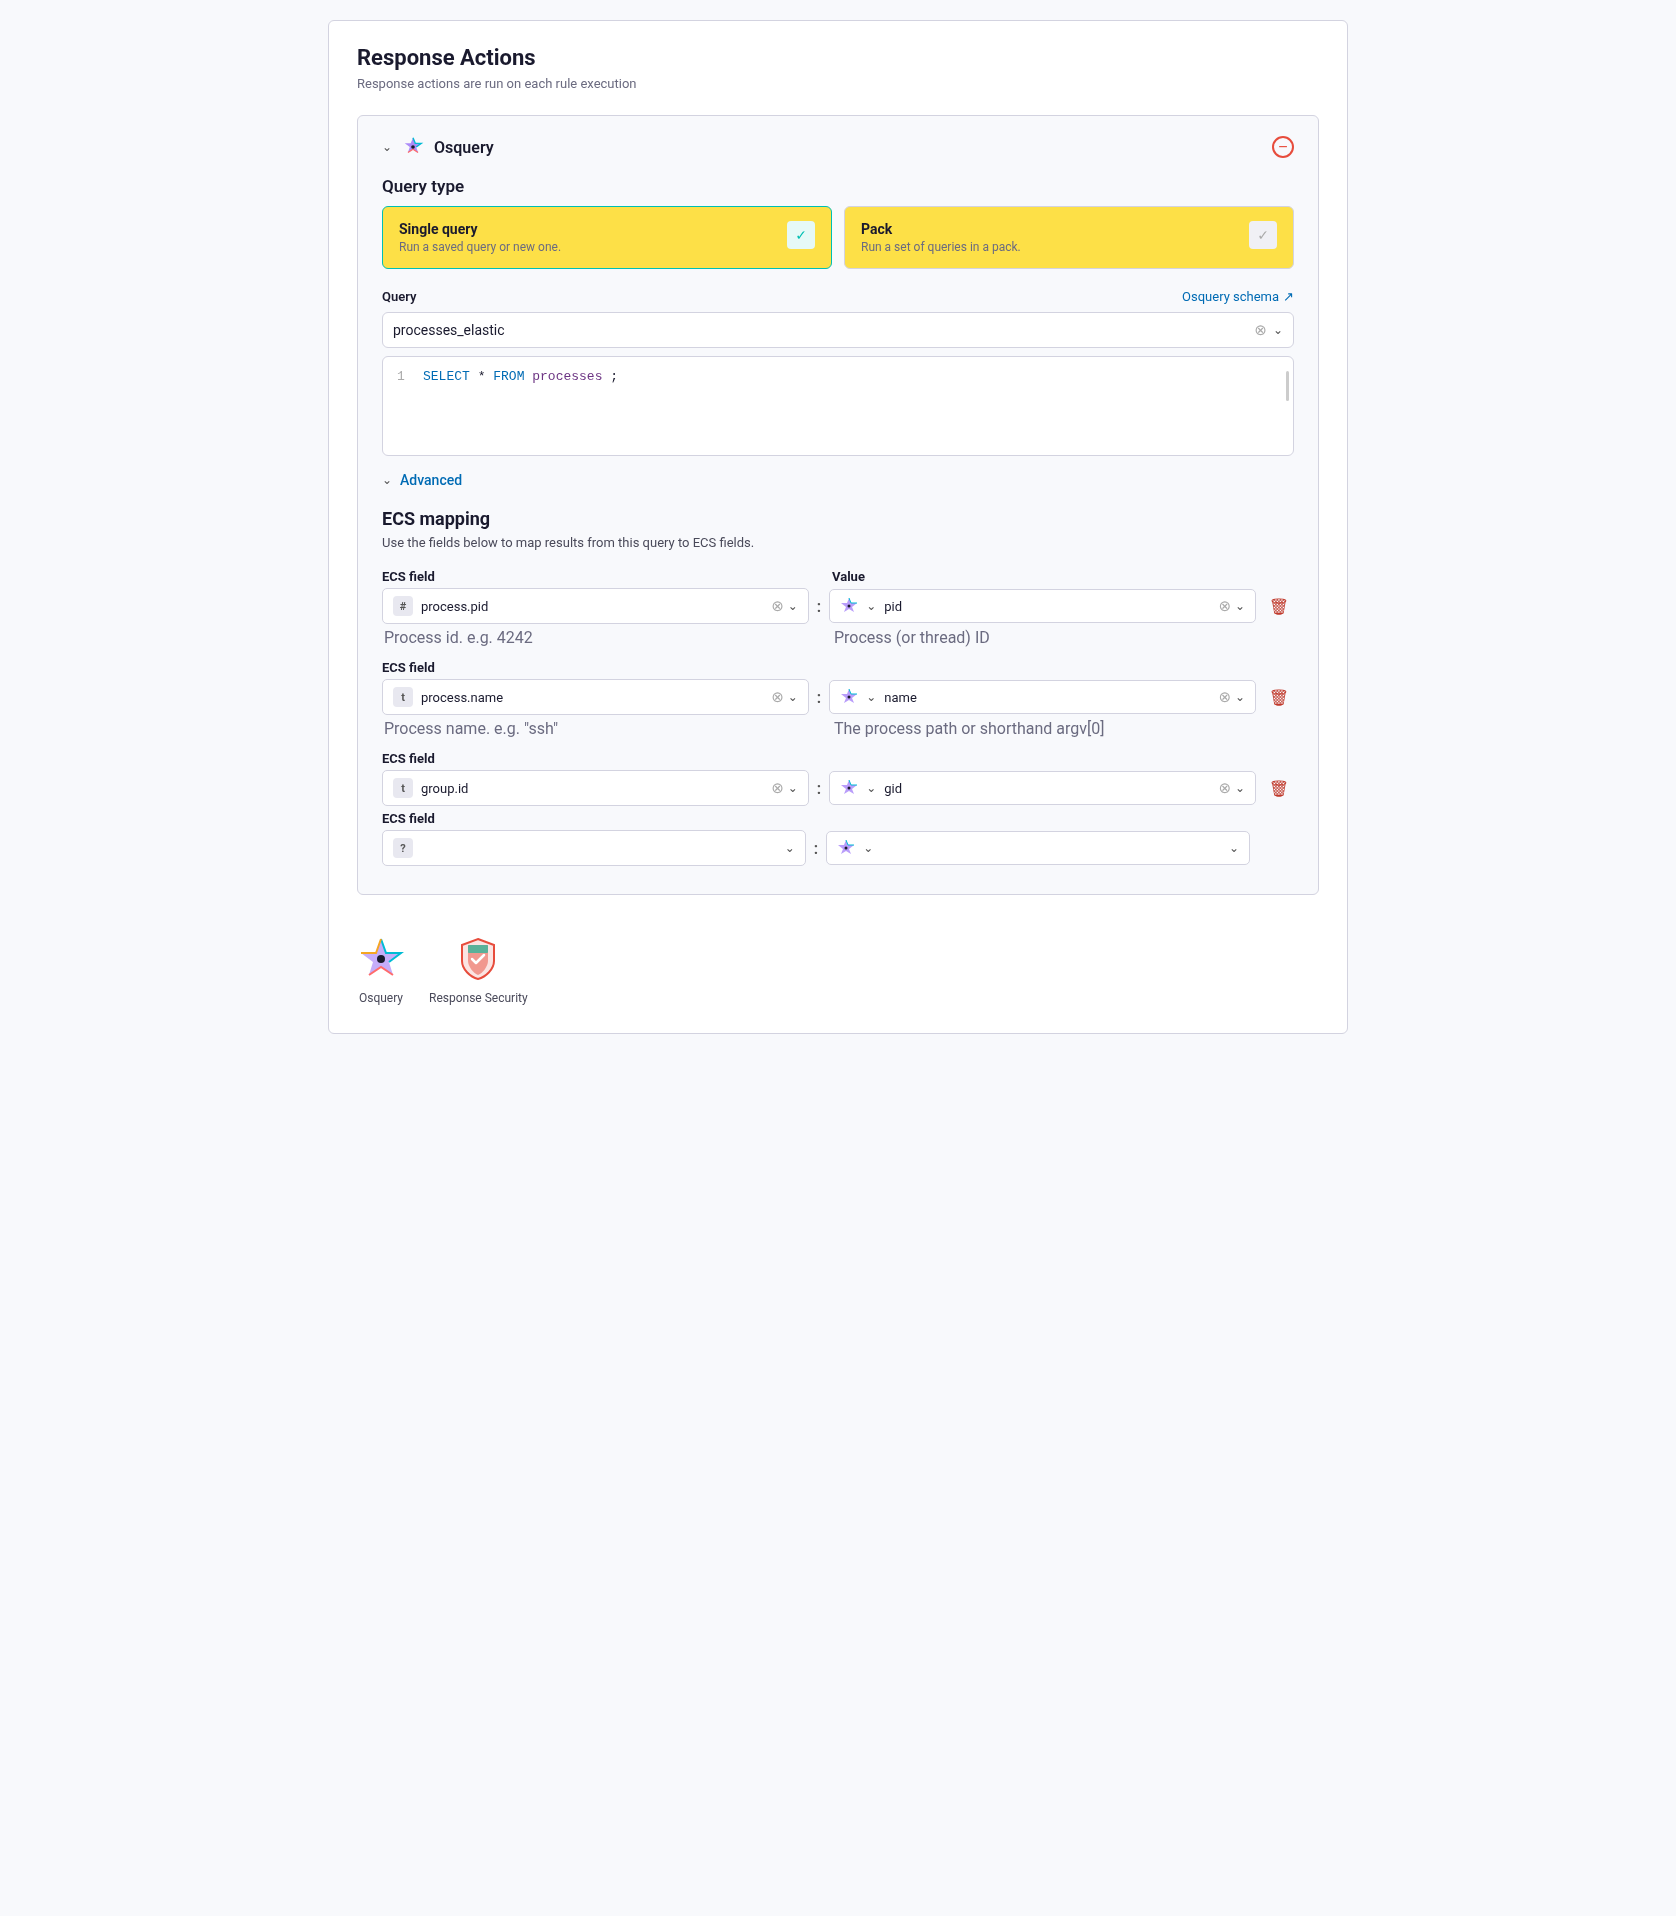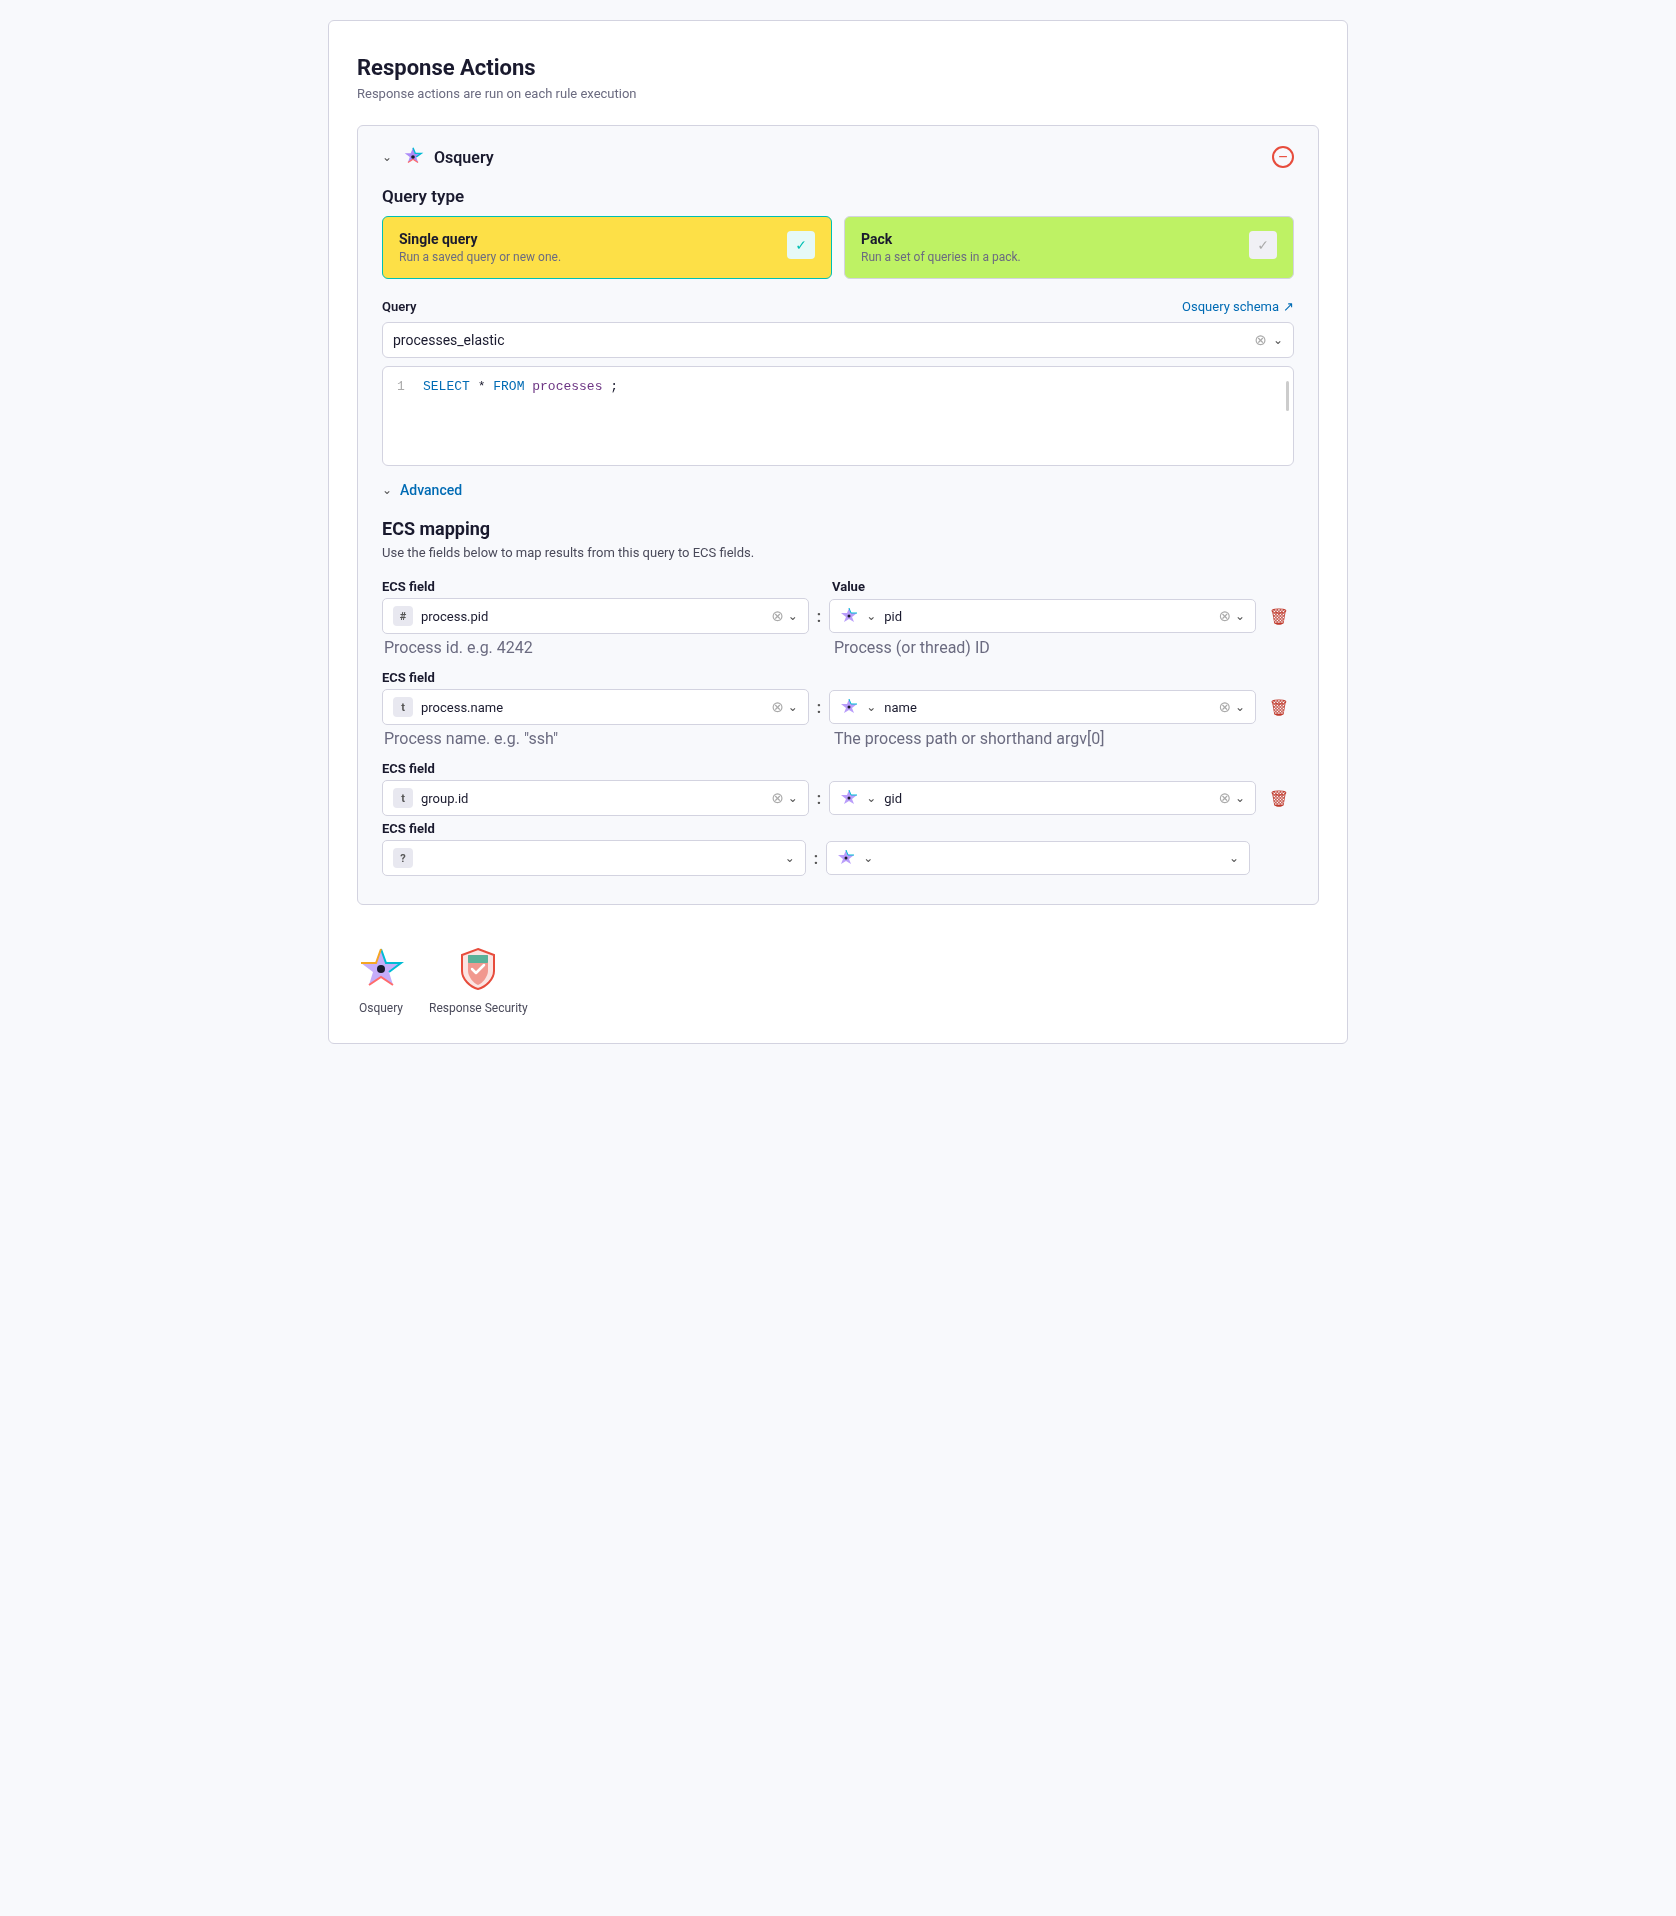--- a/index.html
+++ b/index.html
@@ -9,21 +9,21 @@
       color: #1a1a2e;
       font-size: 14px;
       padding: 20px;
     }
     .page-container {
       background: #fff;
       border: 1px solid #d3d3e0;
       border-radius: 6px;
       max-width: 1020px;
       margin: 0 auto;
-      padding: 34px 28px 28px 28px;
+      padding: 24px 28px 28px 28px;
     }
     .page-title {
       font-size: 22px;
       font-weight: 700;
       margin-bottom: 6px;
       color: #1a1a2e;
     }
     .page-subtitle {
       color: #6b6b80;
       font-size: 13px;
@@ -84,21 +84,21 @@
     .query-type-options {
       display: flex;
       gap: 12px;
       margin-bottom: 20px;
     }
     .query-type-option {
       flex: 1;
       border: 1px solid #d3d3e0;
       border-radius: 6px;
       padding: 14px 16px;
-      background: #bef264;
+      background: #fde047;
       cursor: pointer;
       display: flex;
       align-items: flex-start;
       justify-content: space-between;
     }
     .query-type-option.selected {
       border-color: #00bfb3;
       background: #fde047;
     }
     .query-type-option-content .option-title {

